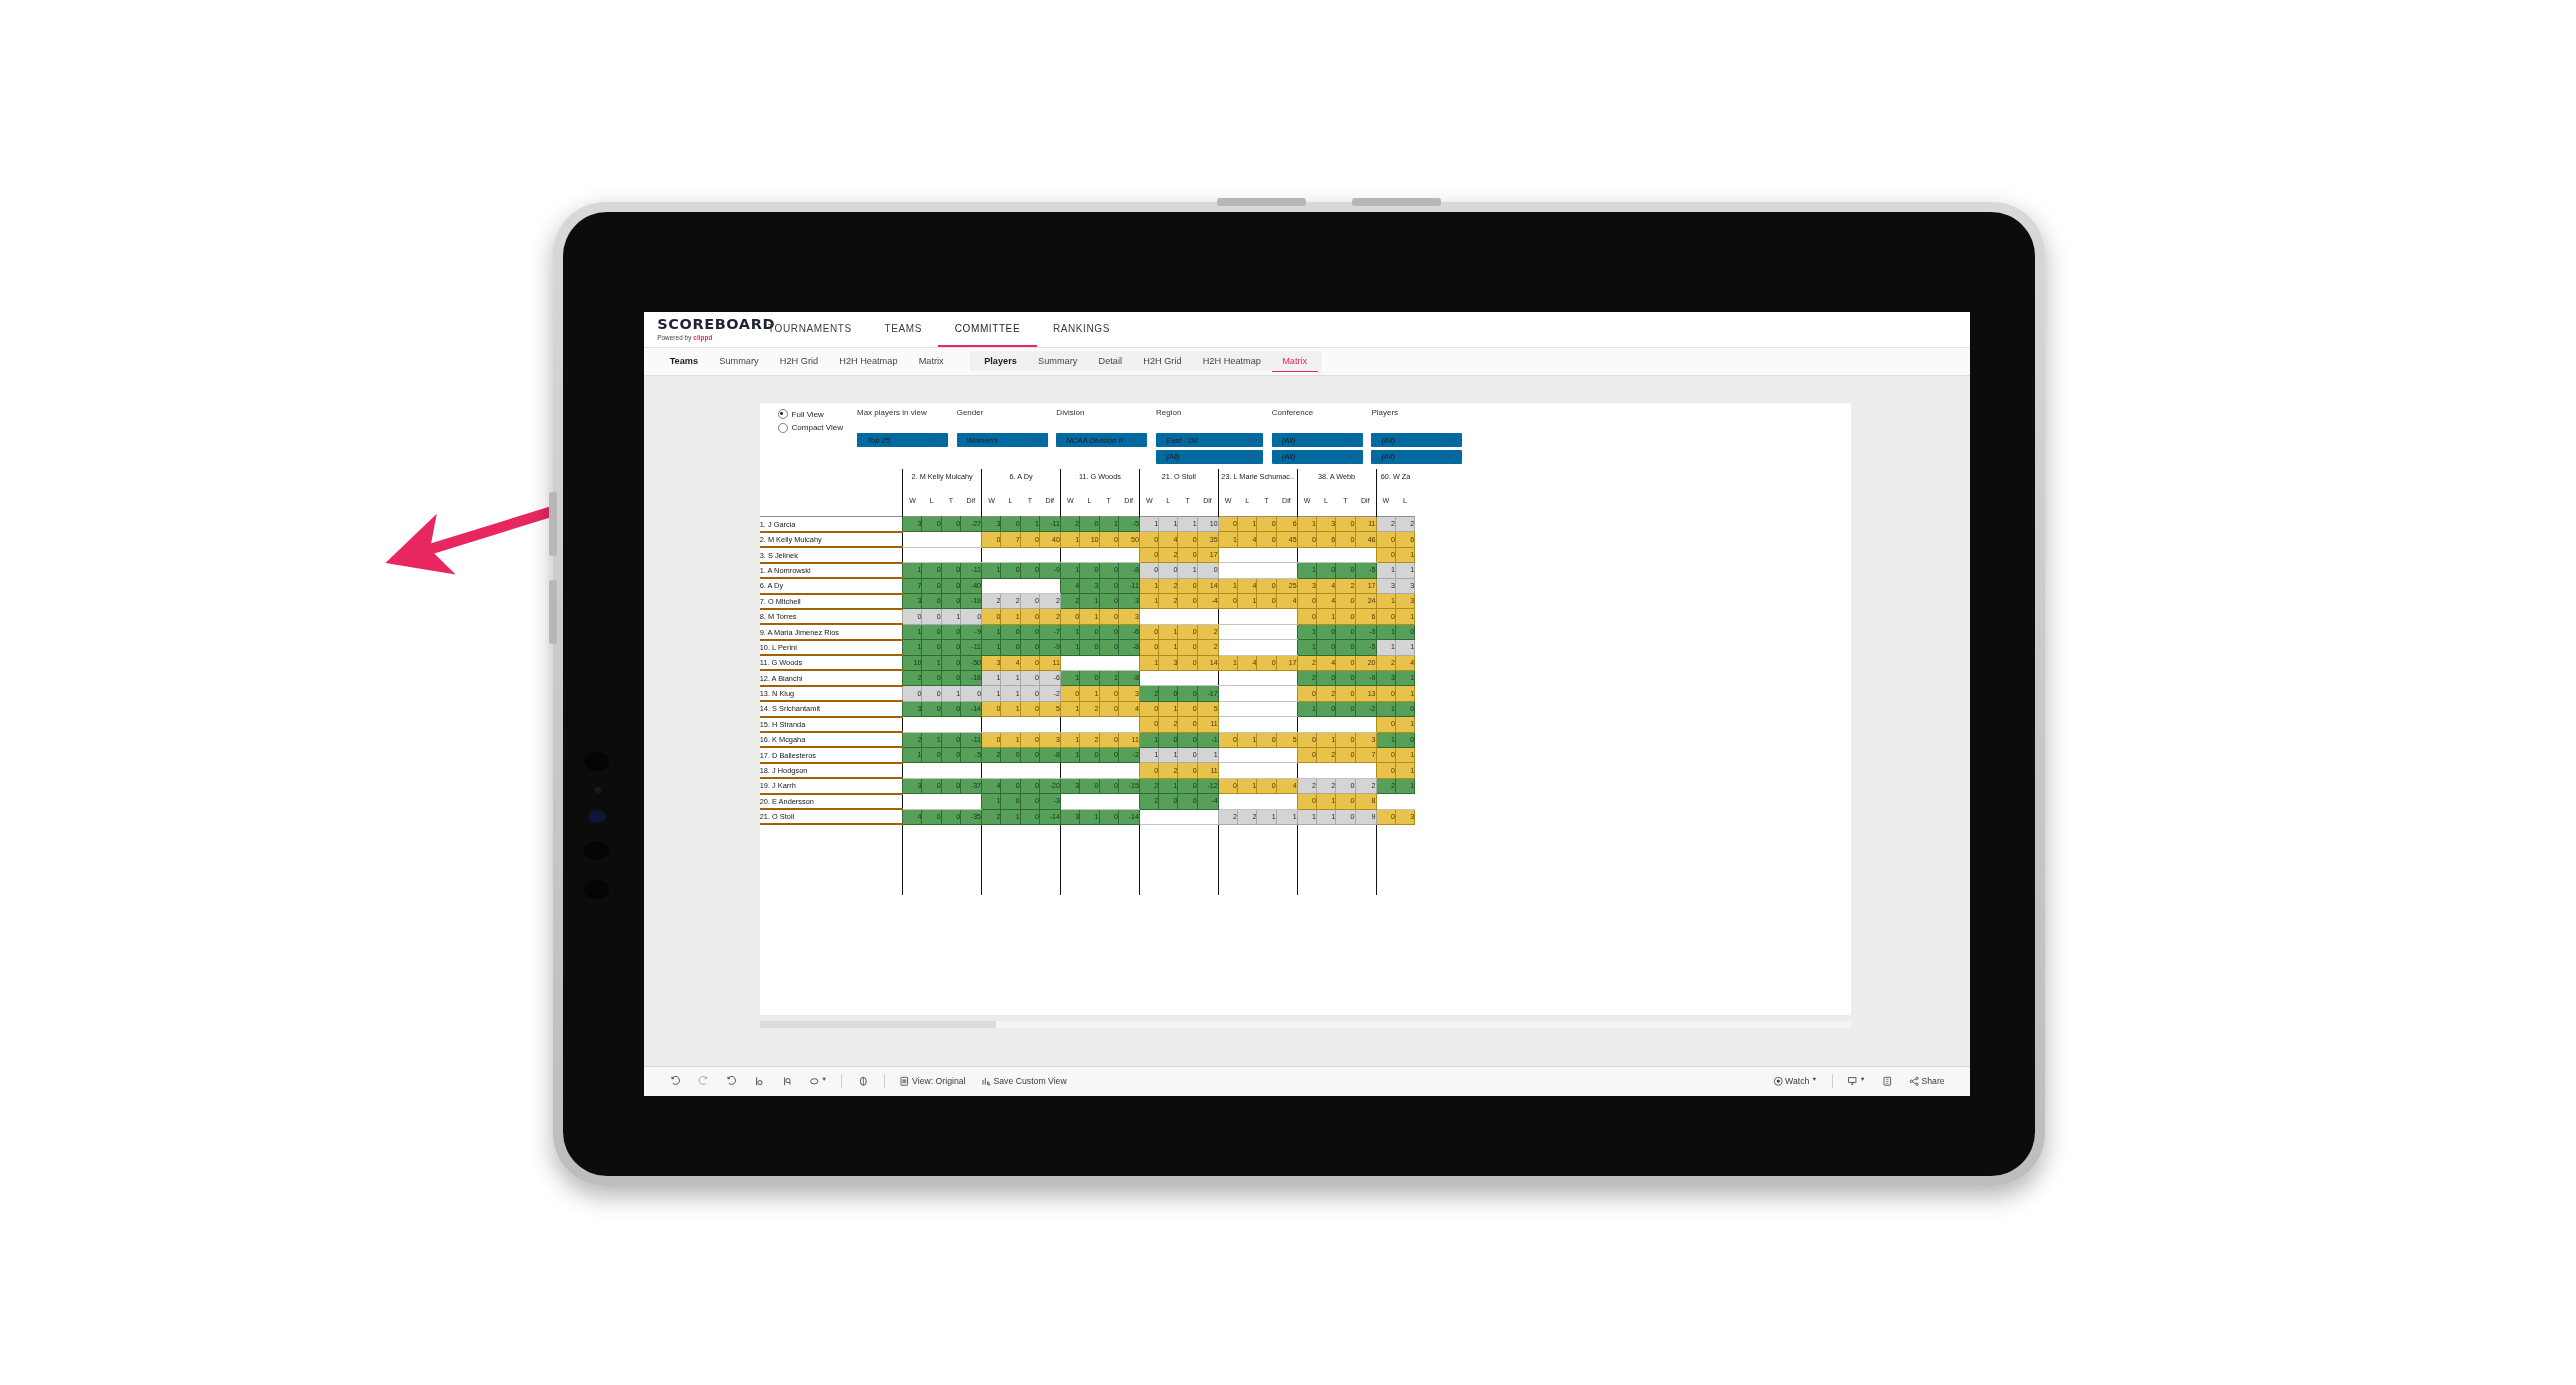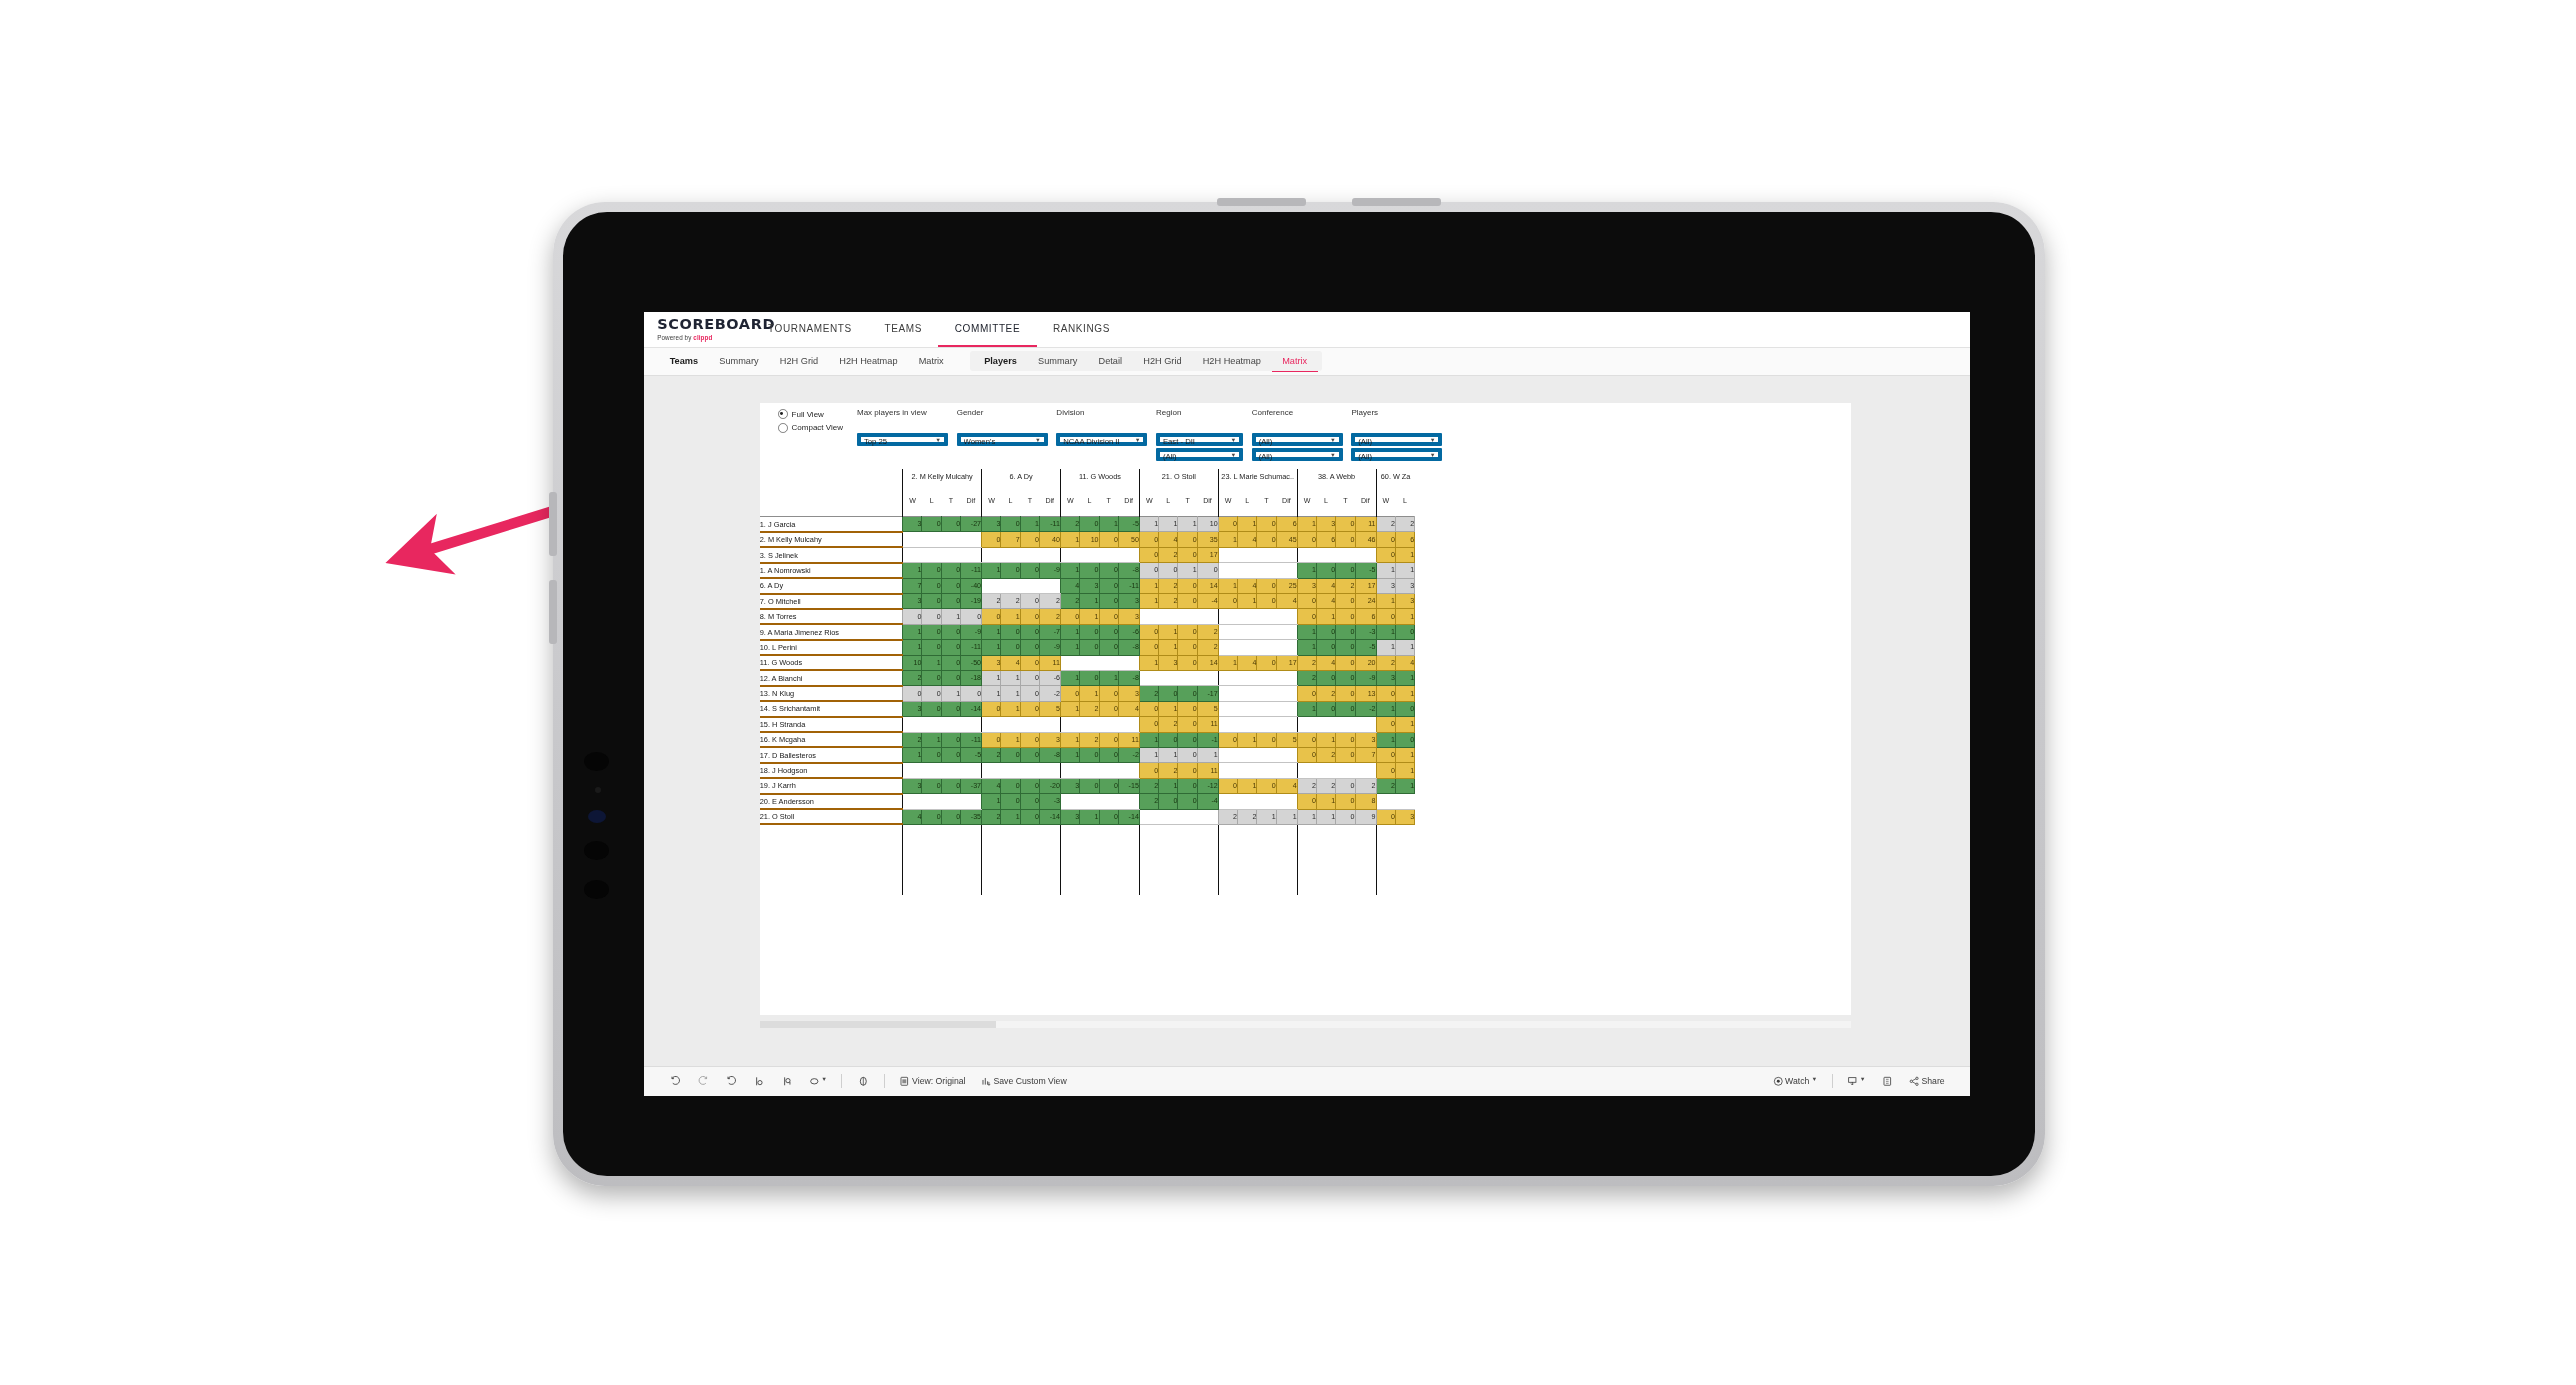--- a/index.html
+++ b/index.html
@@ -67,33 +67,33 @@
   .subnav-item.bold{font-weight:700;color:#1d1d1d;}
   .subnav-item.active{color:#e8275f;border-bottom:1.5px solid #e8275f;font-weight:400;}
 
   
   .canvas{position:relative;height:690px;background:#ececec;}
   .sheet{position:absolute;left:116px;top:27px;width:1091px;height:612px;background:#fff;}
 
   .filters{display:flex;gap:0;padding:5.8px 0 0 18.3px;font-size:8px;color:#2e2e2e;}
   .fcol{margin-right:8.7px;}
   .flabel{font-size:8px;color:#333;margin-bottom:14px;height:10.6px;}
-  .fsel{width:91px;height:12.5px;border:4px solid #0369a1;background:#fff;border-radius:1px;
-    display:flex;align-items:flex-start;justify-content:space-between;padding:0 2.9px;
-    box-sizing:border-box;font-size:7.7px;color:#1b1b1b;margin-bottom:2.9px;cursor:pointer;}
+  .fsel{width:91px;height:12.5px;border:7px solid #0369a1;background:#fff;border-radius:1px;
+    display:flex;align-items:center;justify-content:space-between;padding:0 2.9px;
+    box-sizing:border-box;font-size:7.7px;color:#1b1b1b;margin-bottom:2.9px;cursor:pointer;font-style:italic;}
   .fsel .cv{overflow:hidden;white-space:nowrap;}
   .caret{font-size:5.8px;color:#4a4a4a;}
   .radios{width:79px;padding-top:1px;}
   .radio{display:flex;align-items:center;gap:3.9px;font-size:8px;color:#262626;
     margin-bottom:3.9px;cursor:pointer;}
   .rdot{width:7.7px;height:7.7px;border:1px solid #7c7c7c;border-radius:50%;background:#fff;
     position:relative;flex:0 0 auto;}
   .rdot.on::after{content:"";position:absolute;left:1.4px;top:1.4px;width:2.9px;height:2.9px;
     border-radius:50%;background:#222;}
-  .fsel.w-region{width:87px;}
+  .fsel.w-region{width:107px;}
 
   
   .matrix{position:absolute;left:0;top:66px;width:1091px;}
   table.mx{border-collapse:collapse;table-layout:fixed;font-size:7.1px;color:#222;}
   table.mx td,table.mx th{padding:0;margin:0;}
   .hdr-name{height:16.4px;text-align:center;font-size:7.3px;color:#1c1c1c;
     border-left:1.3px solid #111;font-weight:400;white-space:nowrap;overflow:hidden;}
   .hdr-wlt{height:31px;text-align:center;font-size:7.1px;color:#2b2b2b;font-weight:400;
     vertical-align:middle;}
   .vb{border-left:1.3px solid #111;}

